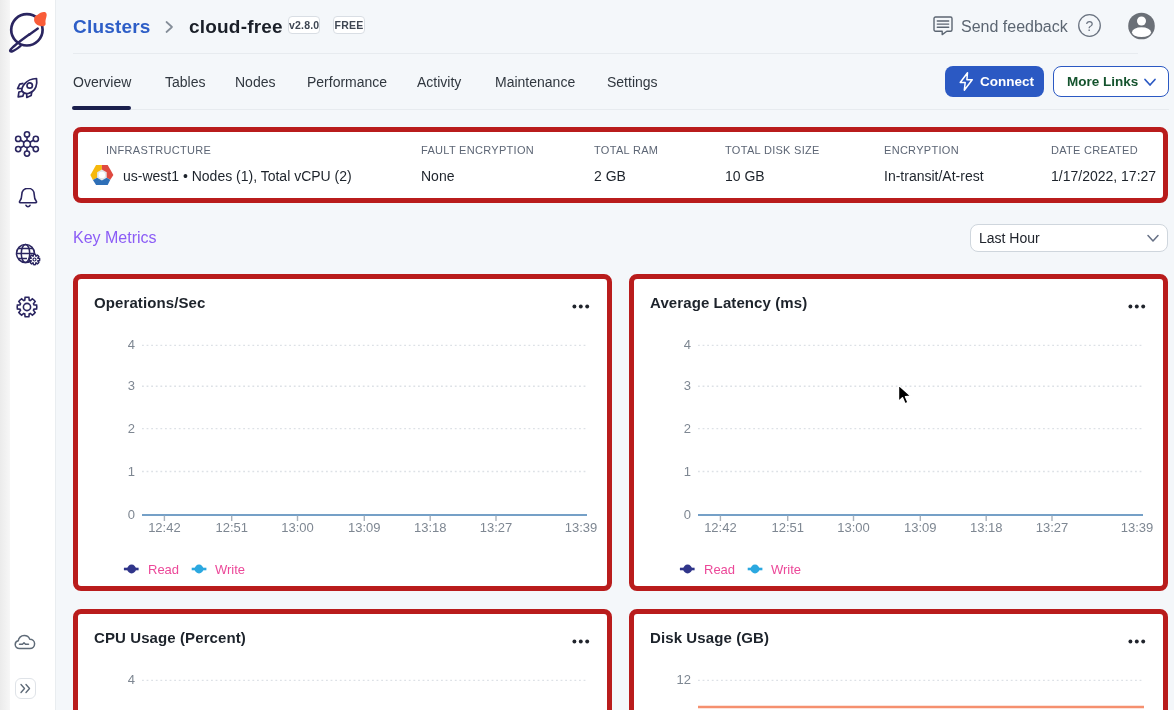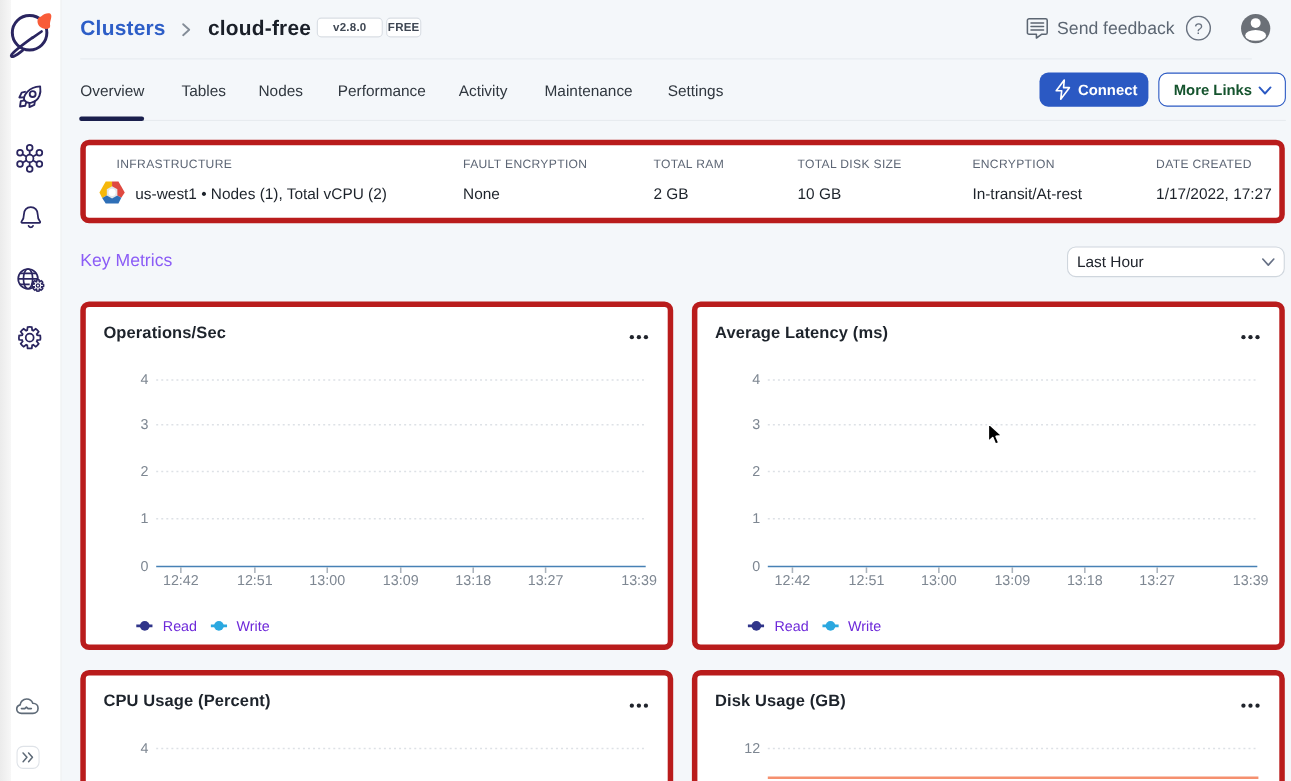--- a/index.html
+++ b/index.html
@@ -11,21 +11,21 @@
   .divider { position:absolute; height:1px; background:#e7ebef; }
   .crumb-blue { color:#2d5ec7; font-size:19px; font-weight:bold; letter-spacing:0.2px; }
   .crumb-dark { color:#1a1f28; font-size:19px; font-weight:bold; letter-spacing:0.2px; }
   .chip { position:absolute; top:16px; height:18px; border:1px solid #d9dee4; border-radius:4px; background:#fff; color:#3f4753; font-size:10.5px; font-weight:bold; line-height:16px; text-align:center; letter-spacing:0.2px; }
   .tab { position:absolute; top:74px; font-size:14px; color:#30373f; }
   .hdrgray { color:#5c6672; font-size:16px; }
   .label { font-size:11px; color:#5d6675; letter-spacing:0.3px; }
   .value { font-size:14px; color:#1d232b; }
   .card { position:absolute; background:#fff; border:5px solid #b91c1c; border-radius:8px; }
   .ctitle { position:absolute; left:16px; top:14.5px; font-size:15px; font-weight:bold; color:#1d232b; letter-spacing:0.1px; }
-  .legend-text { font-size:13px; color:#6d28d9;text-align:right; }
+  .legend-text { font-size:13px; color:#ec4899;text-align:right; }
 </style>
 </head>
 <body>
 
 <div class="sidebar"></div>
 <div class="edge"></div>
 
 <svg class="abs" style="left:8px;top:11px" width="42" height="42" viewBox="0 0 42 42">
   <circle cx="18.9" cy="18.8" r="15.7" fill="none" stroke="#2a2560" stroke-width="2.7"></circle>
   <path d="M 21.5 23.2 C 14 28.6 4.2 35.9 2.5 38.8 C 1.6 40.3 2.6 41 4.3 40.3 C 6.6 39.4 9.6 37.3 12.6 34.8" fill="none" stroke="#2a2560" stroke-width="2.4" stroke-linecap="round"></path>
@@ -98,22 +98,22 @@
     <path d="M 3 2.5 L 6.5 6.5 L 3 10.5"></path>
     <path d="M 8 2.5 L 11.5 6.5 L 8 10.5"></path>
   </g>
 </svg>
 
 <div class="abs crumb-blue" style="left:73px;top:16px">Clusters</div>
 <svg class="abs" style="left:163px;top:20px" width="12" height="14" viewBox="0 0 12 14">
   <path d="M 3.5 2 L 9 7 L 3.5 12" fill="none" stroke="#848d98" stroke-width="1.7" stroke-linecap="round" stroke-linejoin="round"></path>
 </svg>
 <div class="abs crumb-dark" style="left:189px;top:16px">cloud-free</div>
-<div class="chip" style="left:288px;width:60px">v2.8.0</div>
-<div class="chip" style="left:351px;width:32px">FREE</div>
+<div class="chip" style="left:288px;width:32px">v2.8.0</div>
+<div class="chip" style="left:333px;width:32px">FREE</div>
 
 <svg class="abs" style="left:931px;top:15px" width="23" height="21" viewBox="0 0 23 21">
   <g fill="none" stroke="#5c6672" stroke-width="1.4" stroke-linecap="round" stroke-linejoin="round">
     <path d="M 4.5 2 L 19.5 2 C 20.3 2 21 2.7 21 3.5 L 21 14.7 C 21 15.5 20.3 16.2 19.5 16.2 L 15.8 16.2 L 11.2 19.6 L 11.2 16.2 L 4.5 16.2 C 3.7 16.2 3 15.5 3 14.7 L 3 3.5 C 3 2.7 3.7 2 4.5 2 Z"></path>
     <line x1="6.3" y1="6" x2="17.7" y2="6"></line>
     <line x1="6.3" y1="9.1" x2="17.7" y2="9.1"></line>
     <line x1="6.3" y1="12.2" x2="17.7" y2="12.2"></line>
   </g>
 </svg>
 <div class="abs hdrgray" style="left:961px;top:18px">Send feedback</div>

